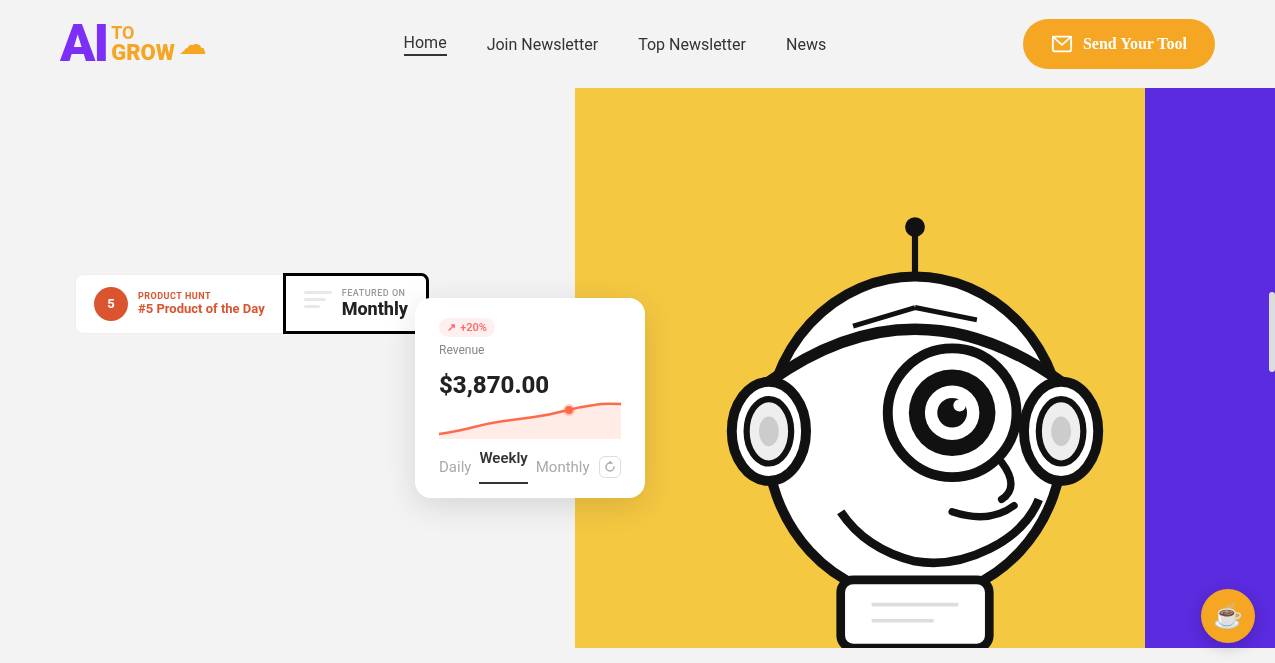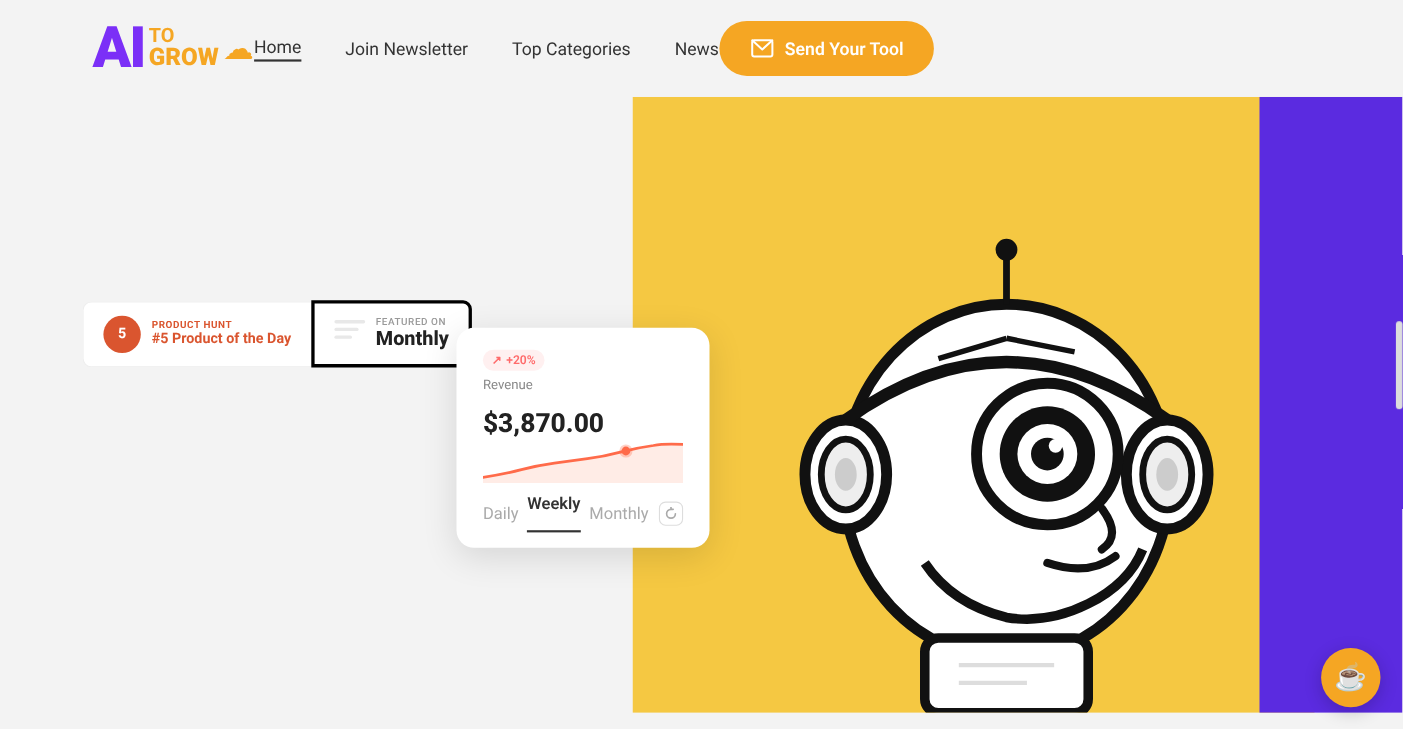--- a/index.html
+++ b/index.html
@@ -2,21 +2,22 @@
 <html><head>
   <meta charset="utf-8">
   <style>
     * { margin: 0; padding: 0; box-sizing: border-box; }
     body { font-family: -apple-system, BlinkMacSystemFont, 'Segoe UI', Roboto, sans-serif; background: #f3f3f3; min-height: 663px; overflow: hidden; }
 
     
     header {
       display: flex;
       align-items: center;
-      padding: 18px 84px;
+      justify-content: space-between;
+      padding: 18px 60px;
       background: #f3f3f3;
       position: relative;
       z-index: 10;
     }
 
     .logo {
       display: flex;
       align-items: center;
       gap: 0;
       text-decoration: none;
@@ -73,20 +74,21 @@
       border: none;
       border-radius: 30px;
       padding: 14px 28px;
       font-size: 16px;
       font-weight: 600;
       cursor: pointer;
       display: flex;
       align-items: center;
       gap: 10px;
       text-decoration: none;
+      font-family: Liberation Serif, serif;
     }
     .cta-btn .mail-icon {
       width: 22px;
       height: 22px;
       display: inline-block;
     }
 
     
     .main {
       position: relative;
@@ -338,21 +340,21 @@
     <span class="logo-text-right">
       <span class="logo-to">TO</span>
       <span class="logo-grow">GROW</span>
     </span>
     <span class="logo-cloud">☁</span>
   </a>
 
   <nav>
     <a href="#" class="active">Home</a>
     <a href="#">Join Newsletter</a>
-    <a href="#">Top Categories</a>
+    <a href="#">Top Newsletter</a>
     <a href="#">News</a>
   </nav>
 
   <a class="cta-btn" href="#">
     <svg class="mail-icon" viewBox="0 0 24 24" fill="none" stroke="white" stroke-width="2" stroke-linecap="round" stroke-linejoin="round">
       <rect x="2" y="4" width="20" height="16" rx="2"></rect>
       <polyline points="2,4 12,13 22,4"></polyline>
     </svg>
     <span>Send Your Tool</span>
   </a>

